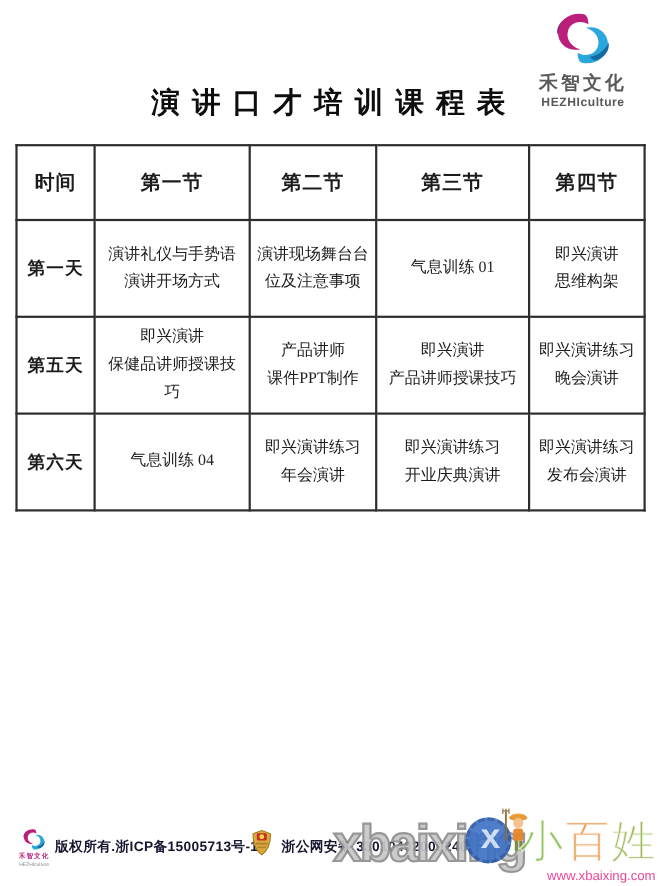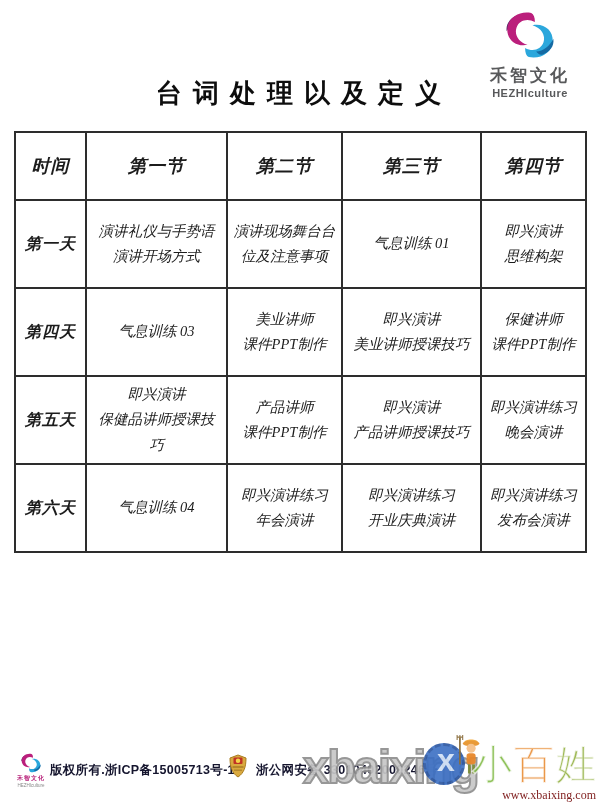--- a/index.html
+++ b/index.html
@@ -13,21 +13,21 @@
   .brand-en { font-size:11px; font-weight:700; color:#58595b; letter-spacing:0.5px; }
 
   
   .page-title { position:absolute; top:76px; left:0; width:100%; text-align:center;
     font-size:26px; font-weight:700; color:#0d0d0d; letter-spacing:11px; padding-left:8px; }
 
   
   table.schedule { position:absolute; top:131px; left:14px; width:571px; border-collapse:collapse; table-layout:fixed;
     font-family:"Liberation Serif","DejaVu Serif",serif; }
   table.schedule th, table.schedule td { border:2px solid #2d2d2d; text-align:center; vertical-align:middle;
-    color:#1c1c1c; white-space:pre-line; padding:5px;font-style:italic; }
+    color:#1c1c1c; white-space:pre-line; padding:5px; }
   table.schedule thead tr { height:68px; }
   table.schedule tbody tr { height:88px; }
   th.h { font-size:18px; font-weight:700; letter-spacing:1px; }
   td.day { font-size:16px; font-weight:600; letter-spacing:1px; }
   td.course { font-size:14.5px; line-height:1.75; }
 
   
   .footer { position:absolute; left:0; top:748px; width:532px; height:57px; }
   .footer-logo { position:absolute; left:14px; top:4px; width:34px; text-align:center; }
   .footer-logo svg { width:26px; height:22px; display:block; margin:0 auto; }
@@ -43,40 +43,40 @@
   .wm-word { position:absolute; left:-12px; top:6px; font-size:47px; font-weight:800; letter-spacing:-2px;
     color:#c7c7c7; -webkit-text-stroke:2px #8f8f8f; text-shadow:0 0 2px #fff; opacity:0.92; }
   .wm-badge { position:absolute; left:108px; top:10px; width:42px; height:42px; border-radius:50%;
     background:#3b6fc4; border:3px dashed #2a55a0; opacity:0.9; }
   .wm-badge::after { content:"x"; position:absolute; left:11px; top:-4px; font-size:32px; font-weight:800; color:#cfe0f7; }
   .wm-farmer { position:absolute; left:140px; top:0px; opacity:0.95; }
   .wm-farmer svg { width:28px; height:46px; }
   .wm-chars { position:absolute; right:2px; top:4px; font-size:40px; font-weight:400; opacity:0.85;
     -webkit-text-stroke:1.5px rgba(255,255,255,0.8); letter-spacing:2px; }
   .wm-chars .c1 { color:#7cb83e; } .wm-chars .c2 { color:#e8872a; } .wm-chars .c3 { color:#8fae3a; }
-  .wm-url { position:absolute; right:4px; bottom:0px; font-size:12px; font-family:Liberation Serif, serif;
-    color:#7f1d1d; text-shadow:0.5px 0.5px 0 #fff; }
+  .wm-url { position:absolute; right:4px; bottom:0px; font-size:12px; font-family:Liberation Sans, sans-serif;
+    color:#ec4899; text-shadow:0.5px 0.5px 0 #fff; }
 </style>
 </head>
 <body>
 
 <div class="page">
 
   <div class="logo-top">
     <svg viewBox="0 0 100 88">
       <path d="M30 12 C18 16 10 26 12 38 C18 26 28 18 40 17 C37 13 34 11 30 12Z" fill="#4f2a66"></path>
       <path d="M52 8 C32 4 14 16 13 34 C12 52 28 64 46 60 C32 56 24 44 28 32 C32 20 46 16 58 23 C58 15 56 10 52 8Z" fill="#bb1f7c"></path>
       <path d="M48 80 C68 84 86 72 87 54 C88 36 72 24 54 28 C68 32 76 44 72 56 C68 68 54 72 42 65 C42 73 44 78 48 80Z" fill="#2ba7dc"></path>
       <path d="M70 76 C82 72 90 62 88 50 C82 62 72 70 60 71 C63 75 66 77 70 76Z" fill="#156aa3"></path>
     </svg>
     <div class="brand-cn">禾智文化</div>
     <div class="brand-en">HEZHIculture</div>
   </div>
 
-  <div class="page-title">台词处理以及定义</div>
+  <div class="page-title">演讲口才培训课程表</div>
 
   <table class="schedule">
     <colgroup>
       <col style="width:71px">
         <col style="width:141px">
         <col style="width:115px">
         <col style="width:139px">
         <col style="width:105px">
     </colgroup>
     <thead>
@@ -91,30 +91,20 @@
     <tbody>
       <tr>
         <td class="day">第一天</td>
         <td class="course">演讲礼仪与手势语
 演讲开场方式</td>
         <td class="course">演讲现场舞台台
 位及注意事项</td>
         <td class="course">气息训练 01</td>
         <td class="course">即兴演讲
 思维构架</td>
-      </tr>
-      <tr>
-        <td class="day">第四天</td>
-        <td class="course">气息训练 03</td>
-        <td class="course">美业讲师
-课件PPT制作</td>
-        <td class="course">即兴演讲
-美业讲师授课技巧</td>
-        <td class="course">保健讲师
-课件PPT制作</td>
       </tr>
       <tr>
         <td class="day">第五天</td>
         <td class="course">即兴演讲
 保健品讲师授课技巧</td>
         <td class="course">产品讲师
 课件PPT制作</td>
         <td class="course">即兴演讲
 产品讲师授课技巧</td>
         <td class="course">即兴演讲练习

